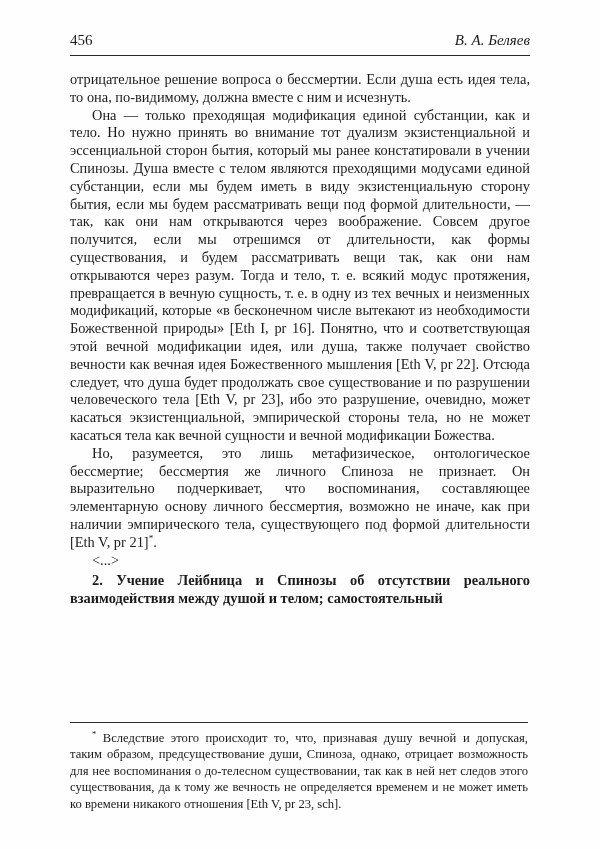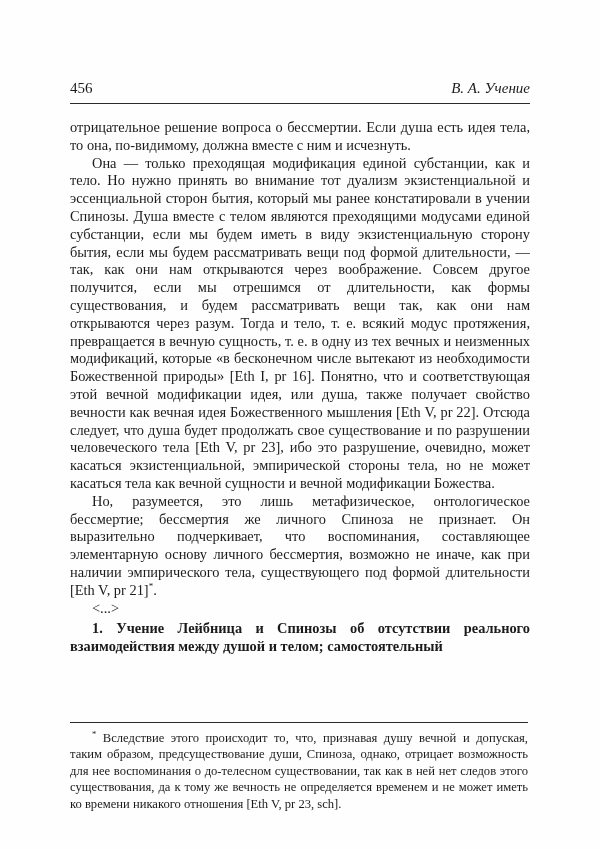--- a/index.html
+++ b/index.html
@@ -7,21 +7,21 @@
   body {
     width:600px; height:849px;
     font-family:"Liberation Serif","DejaVu Serif",serif;
     color:#1b1b1b;
     -webkit-font-smoothing:antialiased;
   }
   .page {
     position:relative;
     width:600px; height:849px;
     background:#fefefe;
-    padding:80px 70px 0 70px;
+    padding:32px 70px 0 70px;
     overflow:hidden;
   }
   .page-header {
     display:flex;
     justify-content:space-between;
     align-items:baseline;
     font-size:15px;
   }
   .page-header .author { font-style:italic; }
   .header-rule {
@@ -64,30 +64,30 @@
   }
   .fn-marker { font-size:8.5px; line-height:0; }
 </style>
 </head>
 <body>
 
 <div class="page">
 
   <header class="page-header">
     <span class="page-number">456</span>
-    <span class="author">В. А. Учение</span>
+    <span class="author">В. А. Беляев</span>
   </header>
   <div class="header-rule"></div>
 
   <main class="body-text">
     <p class="para no-indent">отрицательное решение вопроса о бессмертии. Если душа есть идея тела, то она, по-видимому, должна вместе с ним и исчезнуть.</p>
     <p class="para">Она — только преходящая модификация единой субстанции, как и тело. Но нужно принять во внимание тот дуализм экзистенциальной и эссенциальной сторон бытия, который мы ранее констатировали в учении Спинозы. Душа вместе с телом являются преходящими модусами единой субстанции, если мы будем иметь в виду экзистенциальную сторону бытия, если мы будем рассматривать вещи под формой длительности, — так, как они нам открываются через воображение. Совсем другое получится, если мы отрешимся от длительности, как формы существования, и будем рассматривать вещи так, как они нам открываются через разум. Тогда и тело, т. е. всякий модус протяжения, превращается в вечную сущность, т. е. в одну из тех вечных и неизменных модификаций, которые «в бесконечном числе вытекают из необходимости Божественной природы» [Eth I, pr 16]. Понятно, что и соответствующая этой вечной модификации идея, или душа, также получает свойство вечности как вечная идея Божественного мышления [Eth V, pr 22]. Отсюда следует, что душа будет продолжать свое существование и по разрушении человеческого тела [Eth V, pr 23], ибо это разрушение, очевидно, может касаться экзистенциальной, эмпирической стороны тела, но не может касаться тела как вечной сущности и вечной модификации Божества.</p>
     <p class="para"><span>Но, разумеется, это лишь метафизическое, онтологическое бессмертие; бессмертия же личного Спиноза не признает. Он выразительно подчеркивает, что воспоминания, составляющее элементарную основу личного бессмертия, возможно не иначе, как при наличии эмпирического тела, существующего под формой длительности [Eth V, pr 21]</span><sup class="fn-ref">*</sup><span>.</span></p>
     <p class="para">&lt;...&gt;</p>
-    <h2 class="section-heading">1. Учение Лейбница и Спинозы об отсутствии реального взаимодействия между душой и телом; самостоятельный</h2>
+    <h2 class="section-heading">2. Учение Лейбница и Спинозы об отсутствии реального взаимодействия между душой и телом; самостоятельный</h2>
   </main>
 
   <footer class="footnote-area">
     <div class="footnote-rule"></div>
     <p class="footnote"><sup class="fn-marker">*</sup> <span>Вследствие этого происходит то, что, признавая душу вечной и допуская, таким образом, предсуществование души, Спиноза, однако, отрицает возможность для нее воспоминания о до-телесном существовании, так как в ней нет следов этого существования, да к тому же вечность не определяется временем и не может иметь ко времени никакого отношения [Eth V, pr 23, sch].</span></p>
   </footer>
 
 </div>
 
 </body></html>

